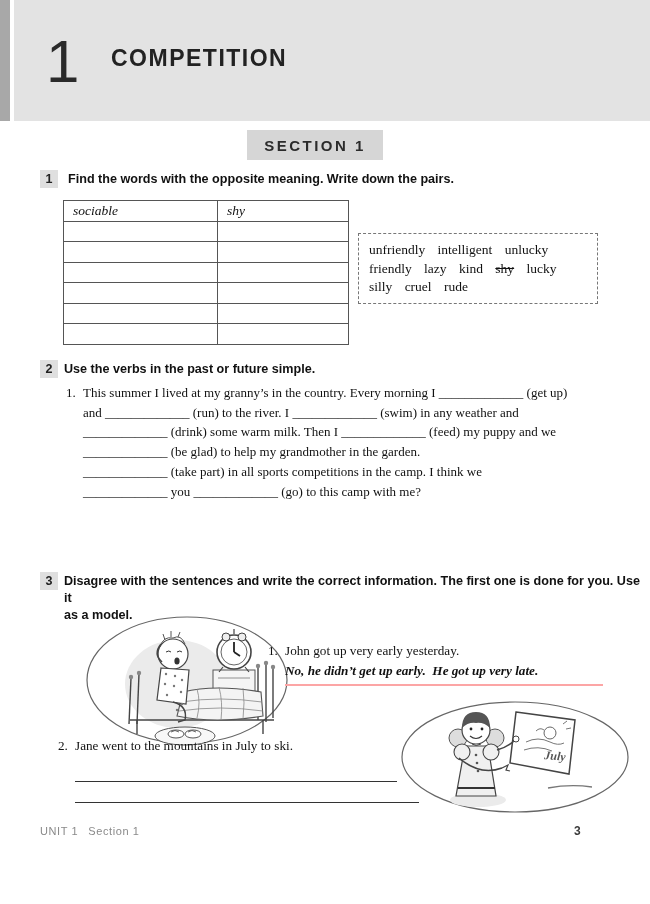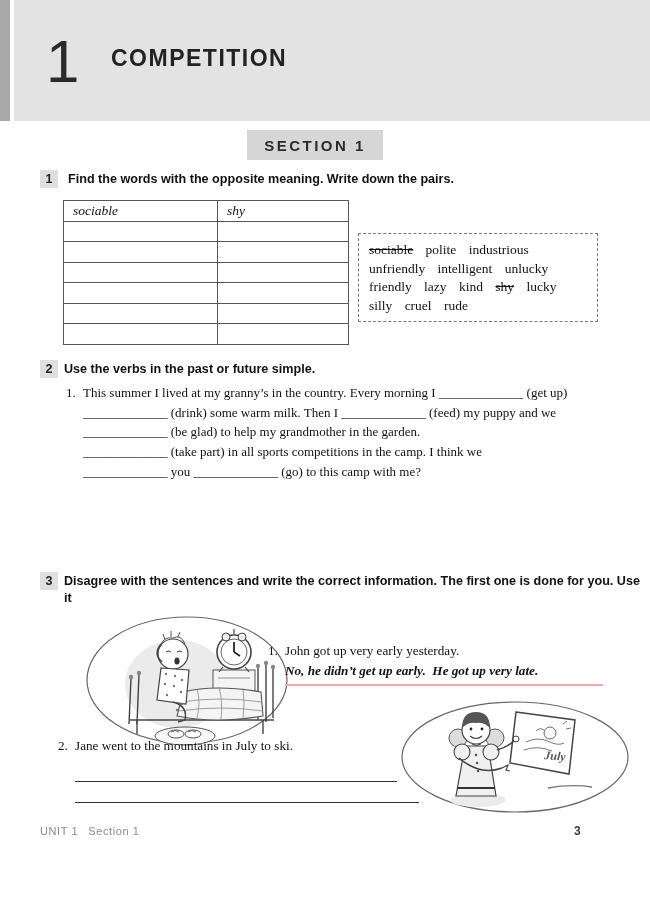--- a/index.html
+++ b/index.html
@@ -97,49 +97,47 @@
           <td></td>
         </tr>
       <tr>
           <td></td>
           <td></td>
         </tr>
     </tbody>
   </table>
 
   <div class="word-bank">
-    <div>
-      <span class="struck">sociable</span>
-      <span>polite industrious</span>
-    </div>
     <div>unfriendly intelligent unlucky</div>
     <div>
       <span>friendly lazy kind</span>
       <span class="struck">shy</span>
       <span>lucky</span>
     </div>
     <div>silly cruel rude</div>
   </div>
 
   <div class="badge" style="left:40px;top:360px;">2</div>
   <div class="instruction" style="left:64px;top:361px;">Use the verbs in the past or future simple.</div>
 
   <div class="ex2-list">
     <div class="ex2-line">
       <span class="ex2-num">1.</span><span>This summer I lived at my granny’s in the country. Every morning I _____________ (get up)</span>
     </div>
+    <div class="ex2-line ex2-cont">and _____________ (run) to the river. I _____________ (swim) in any weather and</div>
     <div class="ex2-line ex2-cont">_____________ (drink) some warm milk. Then I _____________ (feed) my puppy and we</div>
     <div class="ex2-line ex2-cont">_____________ (be glad) to help my grandmother in the garden.</div>
     <div class="ex2-line ex2-cont">_____________ (take part) in all sports competitions in the camp. I think we</div>
     <div class="ex2-line ex2-cont">_____________ you _____________ (go) to this camp with me?</div>
   </div>
 
   <div class="badge" style="left:40px;top:572px;">3</div>
   <div class="instruction" style="left:64px;top:573px;">
     <div>Disagree with the sentences and write the correct information. The first one is done for you. Use it</div>
+    <div>as a model.</div>
   </div>
 
   <svg class="illus boy" width="205" height="140" viewBox="0 0 205 140">
     <ellipse cx="102" cy="68" rx="100" ry="63" fill="#ffffff" stroke="#666" stroke-width="1.2"></ellipse>
     <ellipse cx="92" cy="72" rx="52" ry="44" fill="#ebebeb"></ellipse>
 
     <rect x="128" y="58" width="42" height="24" fill="#f5f5f5" stroke="#555" stroke-width="1"></rect>
     <line x1="133" y1="66" x2="165" y2="66" stroke="#777" stroke-width="0.8"></line>
     <circle cx="149" cy="40" r="17" fill="#ffffff" stroke="#444" stroke-width="1.6"></circle>
     <circle cx="149" cy="40" r="13" fill="none" stroke="#555" stroke-width="0.9"></circle>

